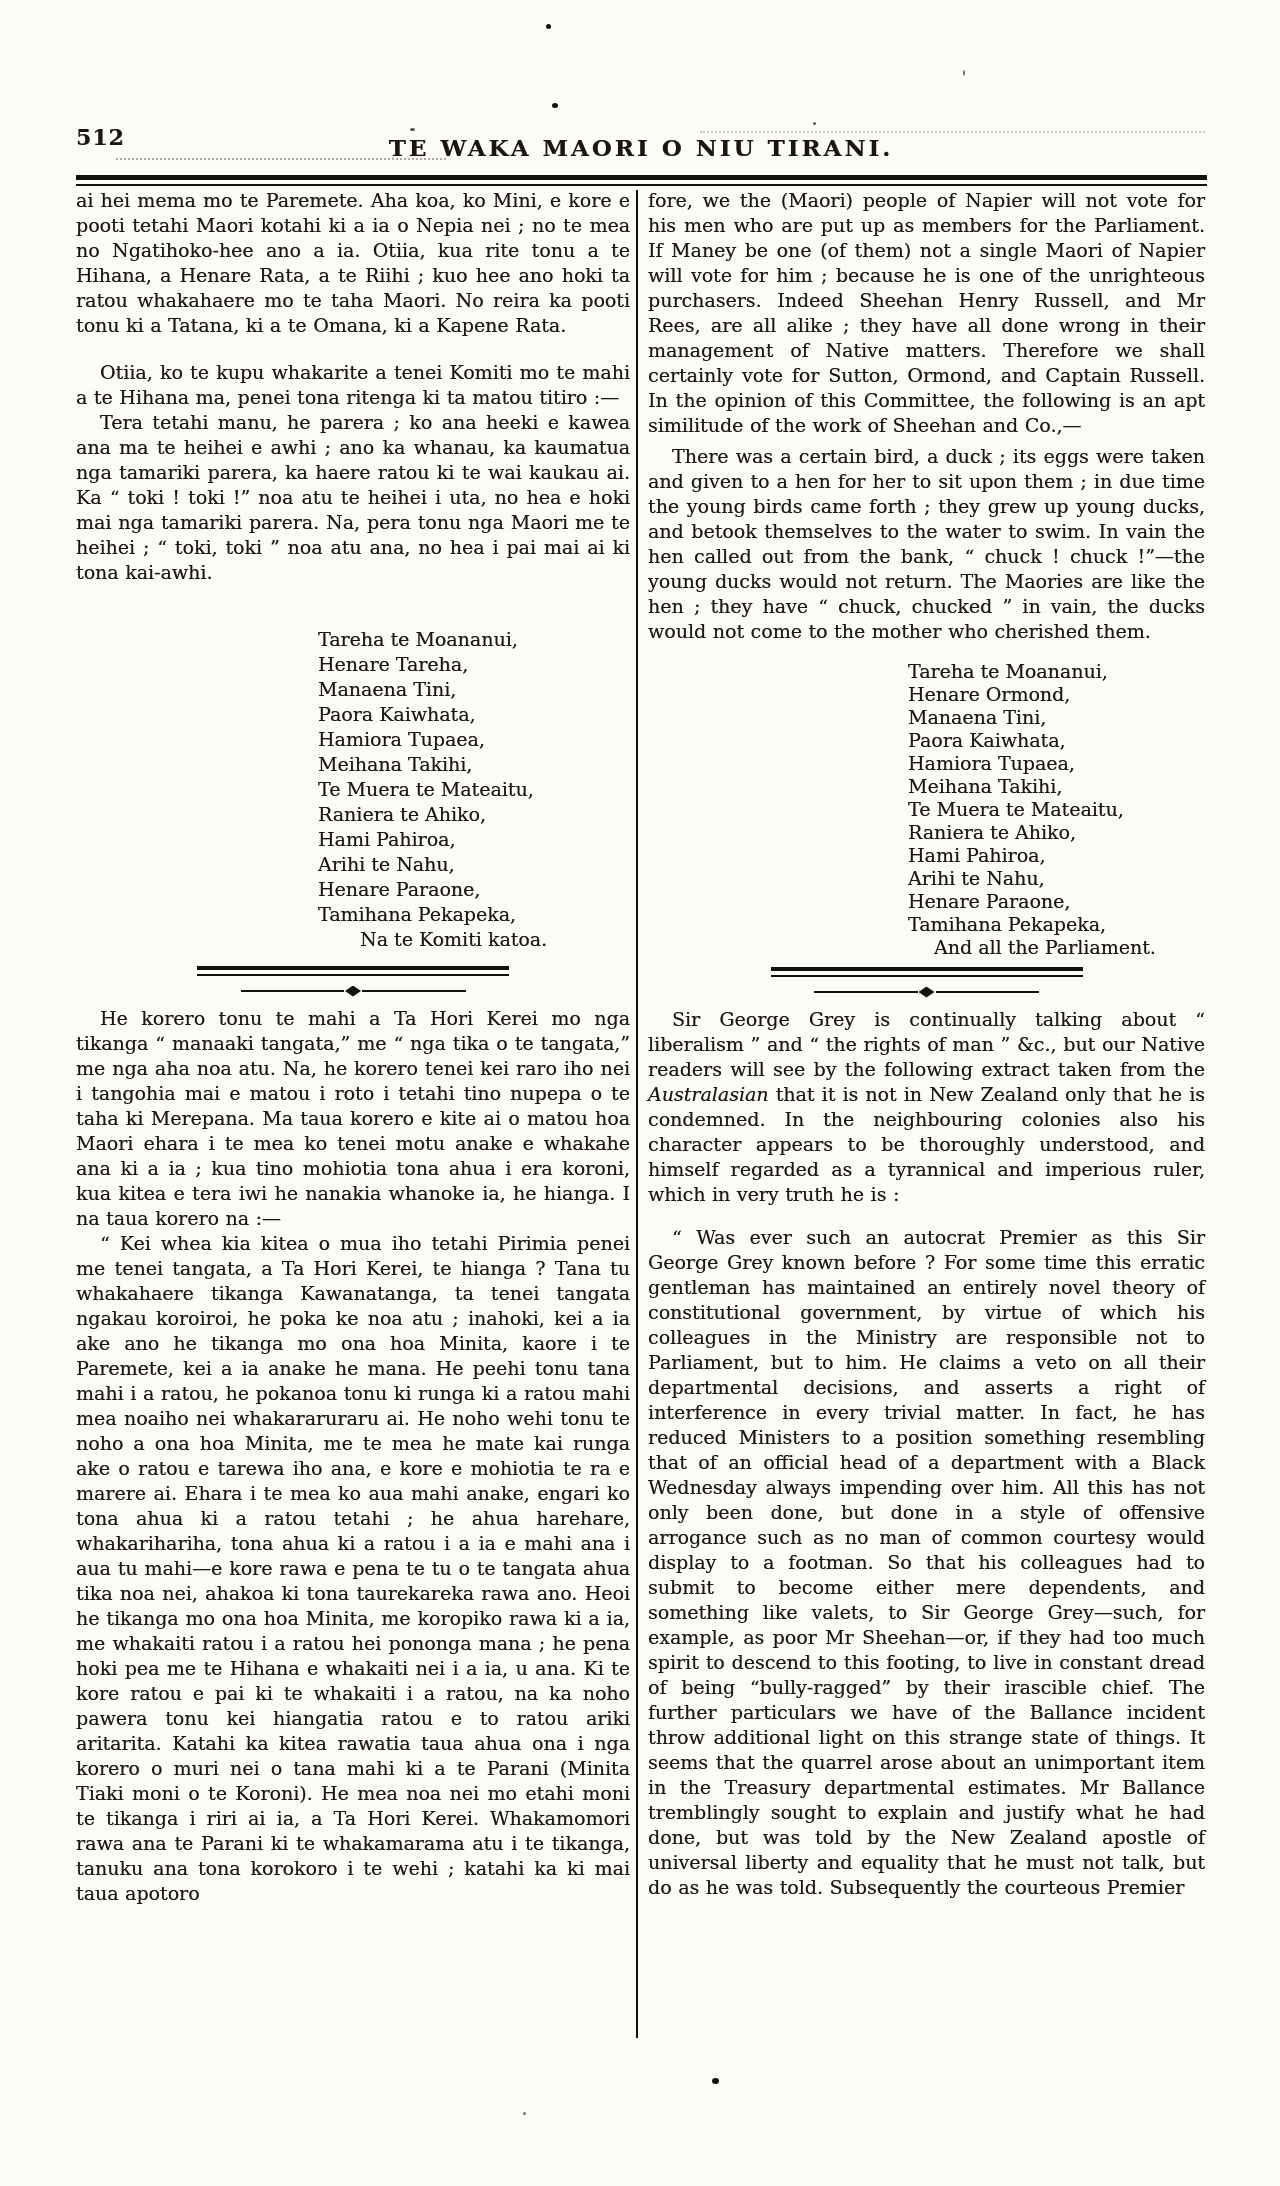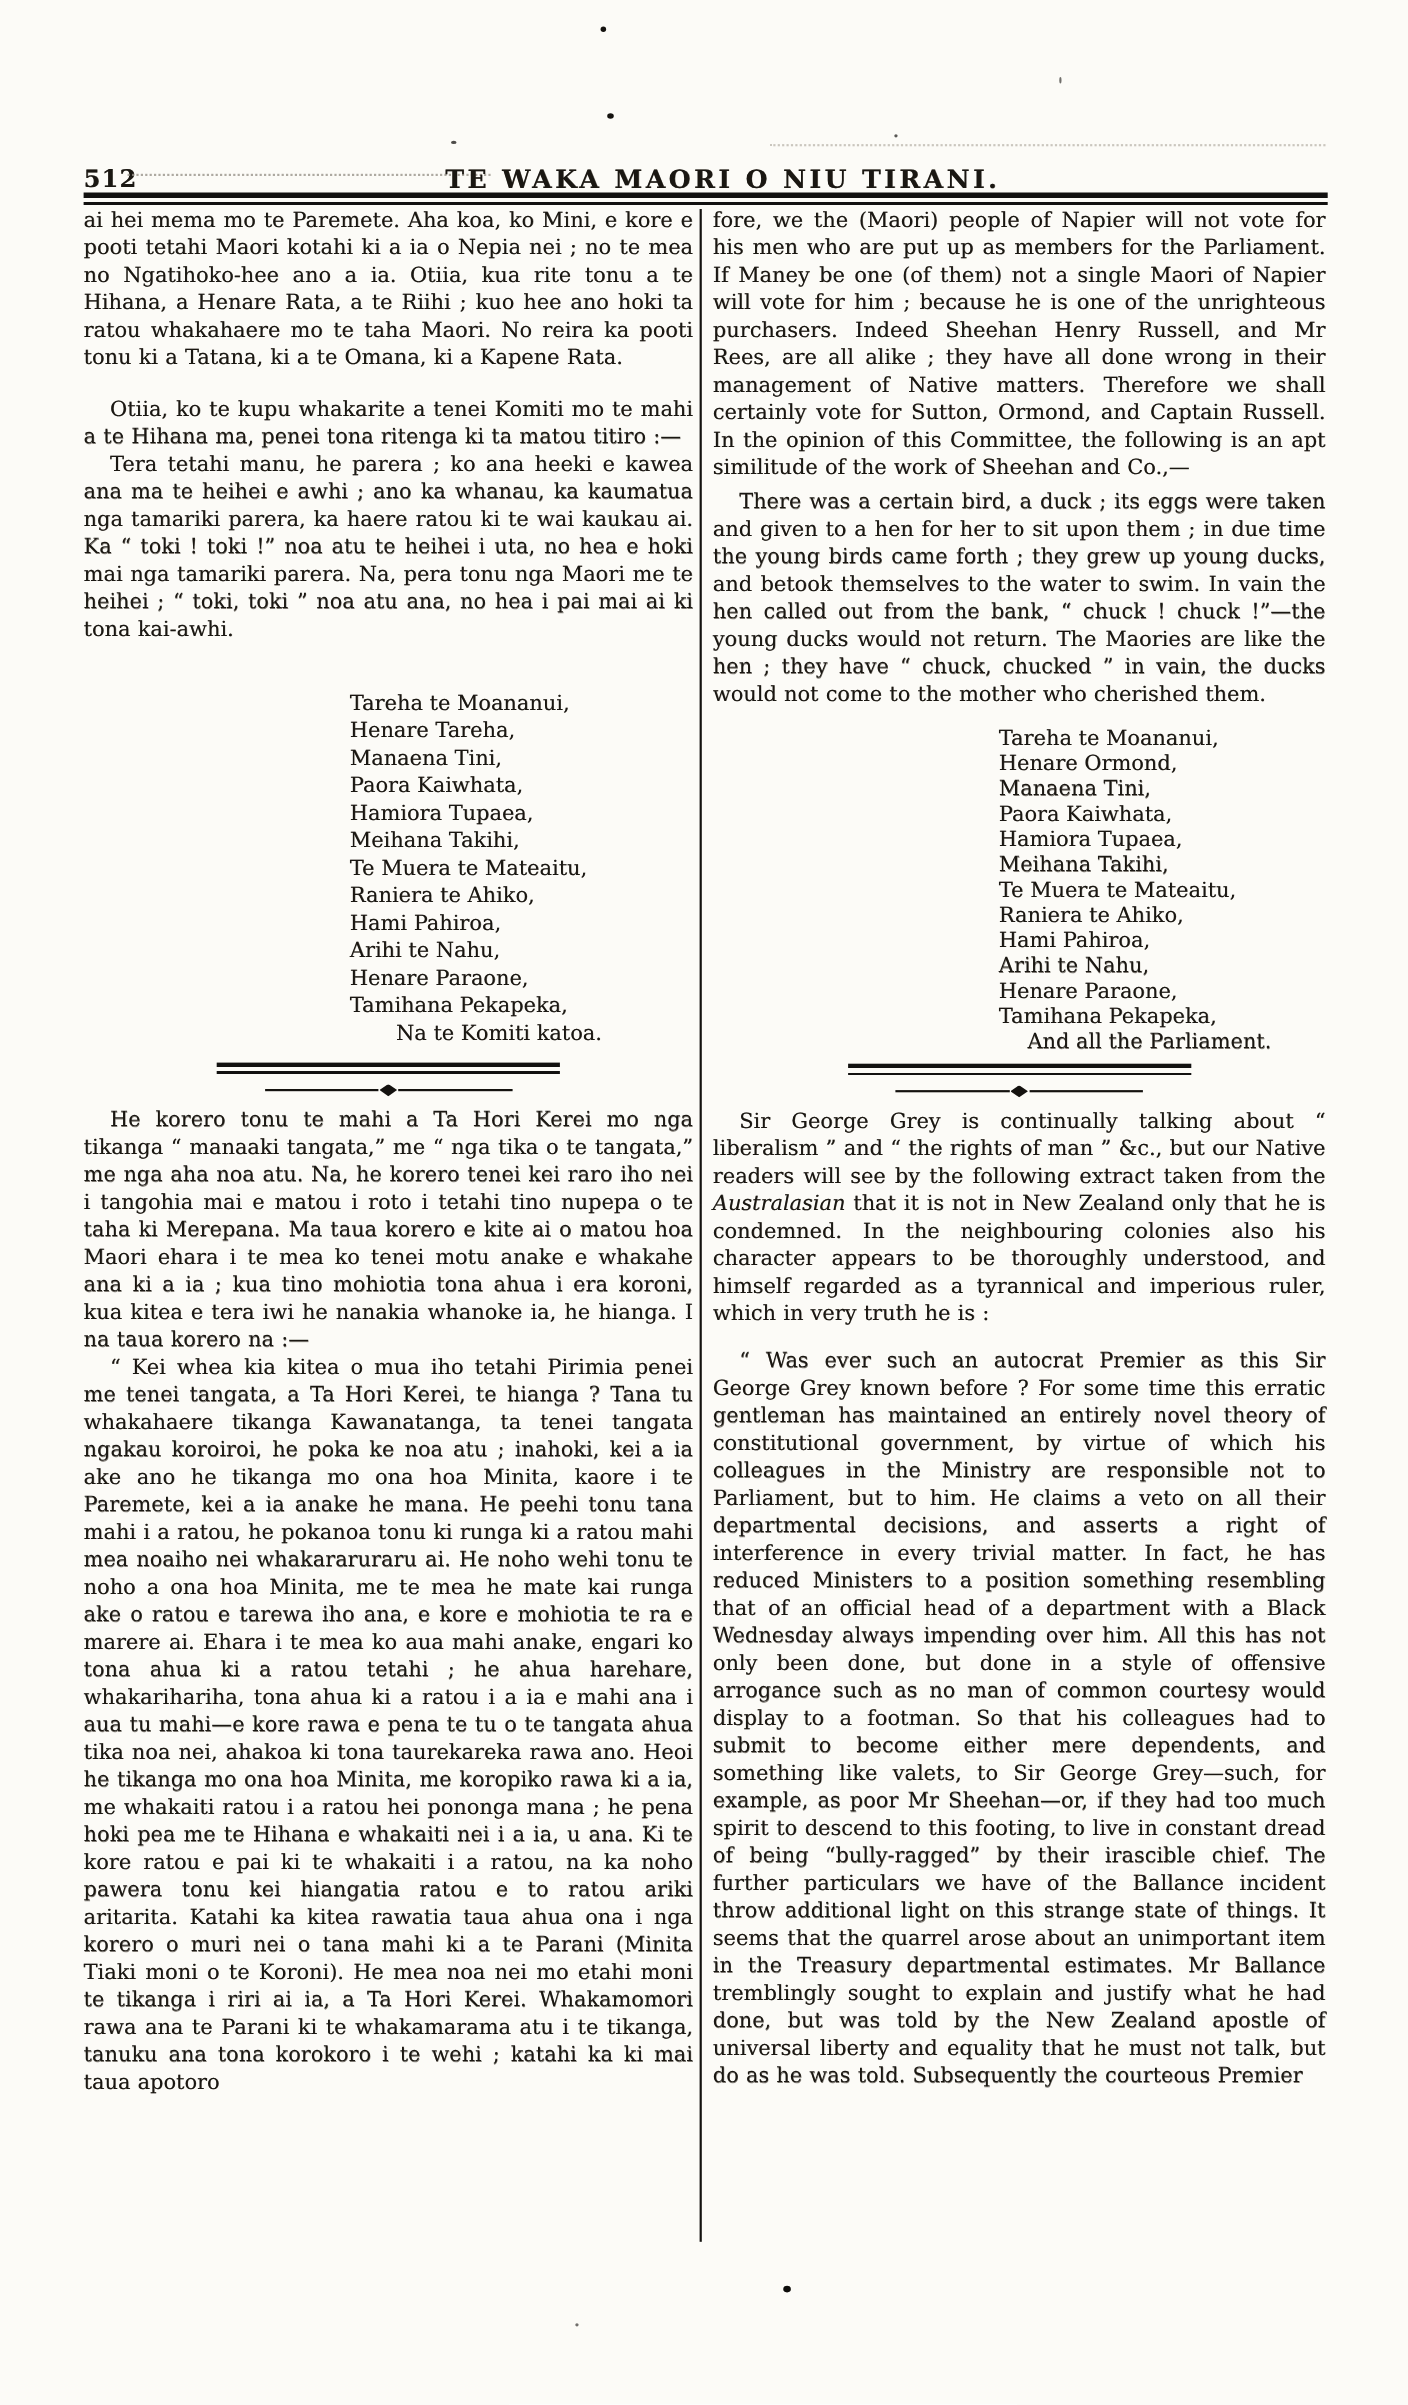--- a/index.html
+++ b/index.html
@@ -6,34 +6,34 @@
   .page {
     position:relative; width:1280px; height:2186px;
     background:#fcfbf7; overflow:hidden;
     font-family:"DejaVu Serif","Liberation Serif",serif;
     color:#1a1712;
   }
   .ink { text-shadow:0.3px 0.3px 0.4px rgba(25,18,10,0.55); }
 
   
   .pageno {
-    position:absolute; left:76px; top:150px;
+    position:absolute; left:76px; top:124px;
     font-size:22px; font-weight:bold; letter-spacing:1px;
   }
   .head-smudge {
     position:absolute; left:116px; top:158px; width:330px; height:0;
     border-top:2px dotted #9a958c; opacity:0.8;
   }
   .head-smudge2 {
     position:absolute; left:700px; top:131px; width:505px; height:0;
     border-top:2px dotted #b5b0a6; opacity:0.7;
   }
   .masthead {
     position:absolute; left:76px; top:134px; width:1130px;
-    margin:16px; text-align:center;
+    margin:0; text-align:center;
     font-size:23px; font-weight:bold; letter-spacing:3px;
   }
   .headrule {
     position:absolute; left:76px; top:175px; width:1131px; height:12px;
     background:linear-gradient(180deg,#121110 0px,#121110 5px,transparent 5px,transparent 9px,#121110 9px,#121110 11px,transparent 11px);
   }
 
   
   .coldivider {
     position:absolute; left:636px; top:190px; width:2px; height:1848px;

